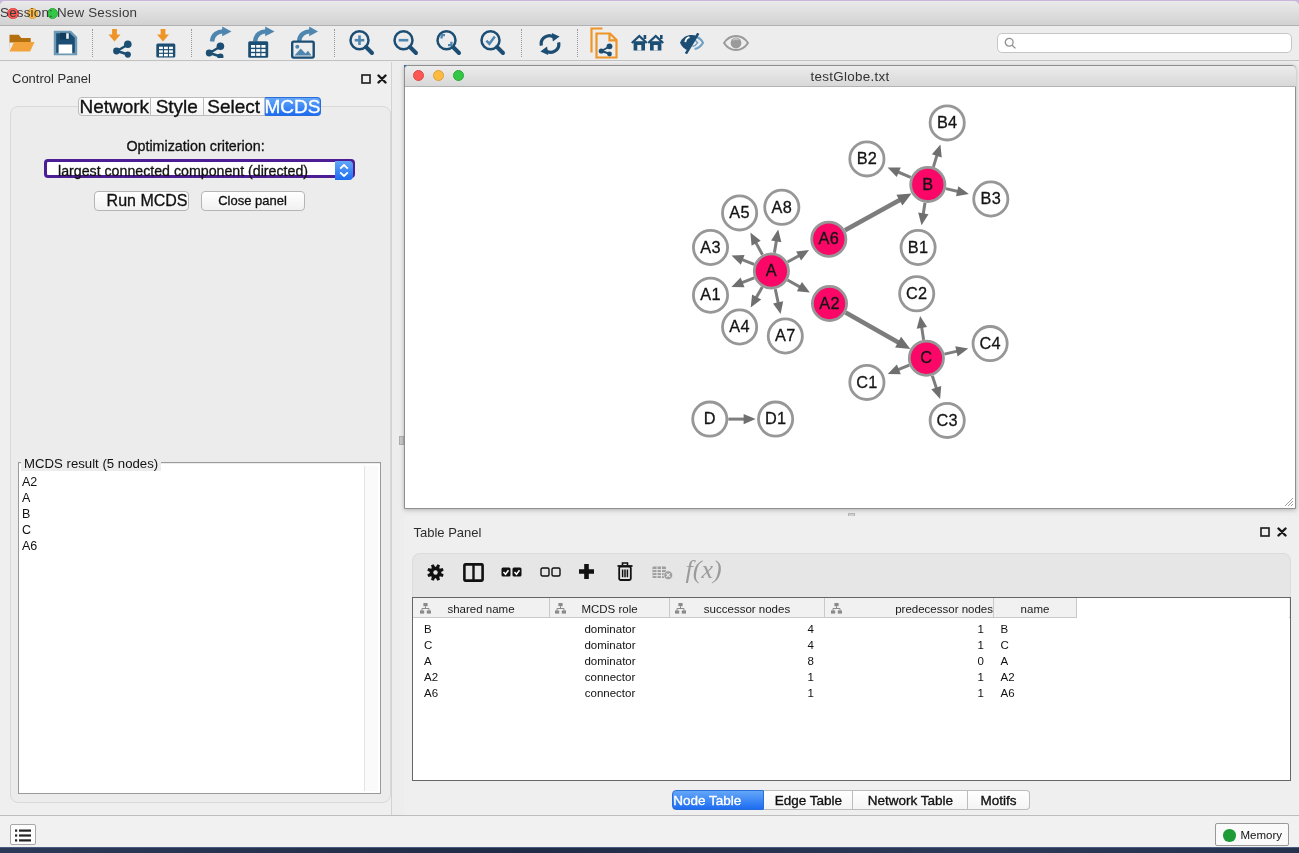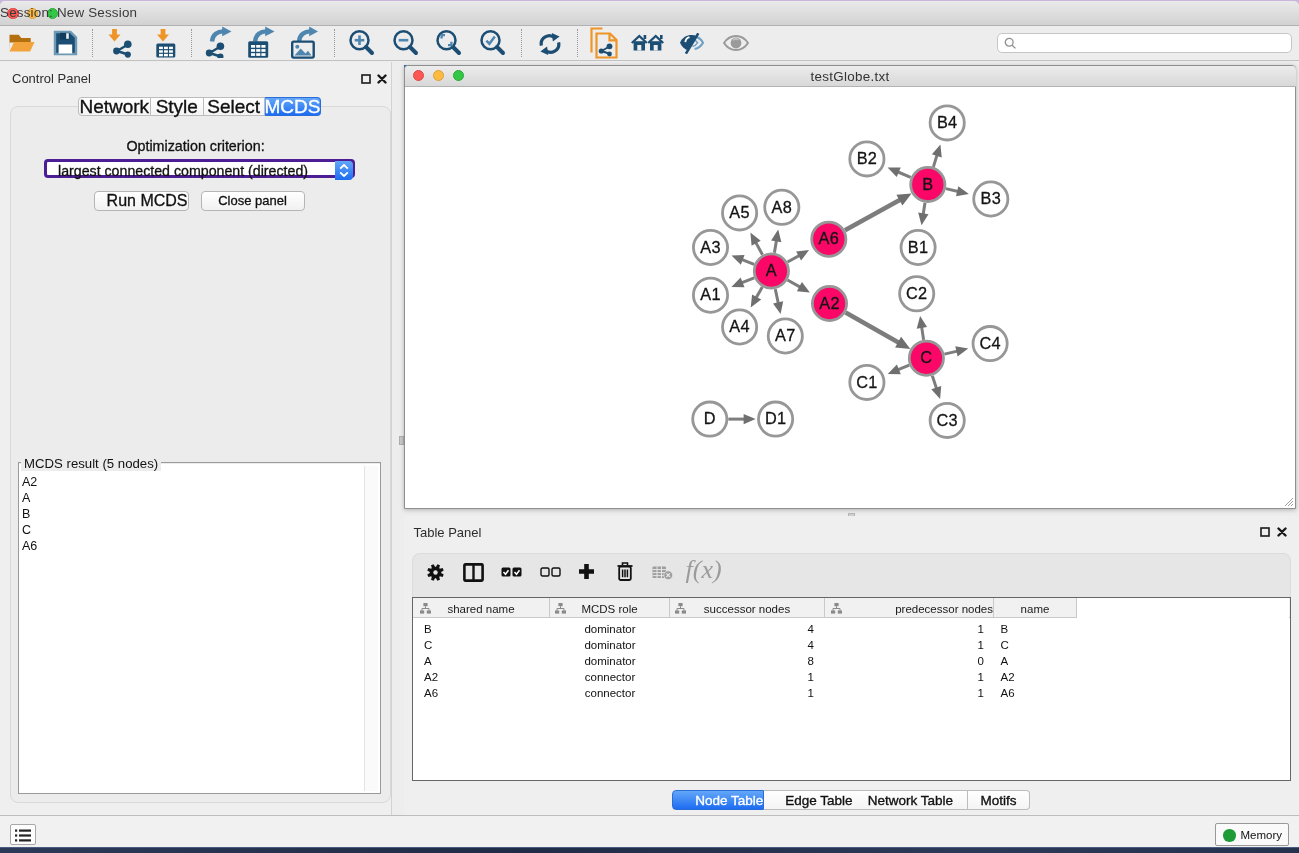--- a/index.html
+++ b/index.html
@@ -452,22 +452,22 @@
 
 <div class="abs" style="left:403.5px;top:620.5px;font-size:11.5px;color:#111">
   <div class="abs" style="left:20.5px;top:0;line-height:16.1px">B<br>C<br>A<br>A2<br>A6</div>
   <div class="abs" style="left:146.5px;top:0;width:120px;text-align:center;line-height:16.1px">dominator<br>dominator<br>dominator<br>connector<br>connector</div>
   <div class="abs" style="left:310.5px;top:0;width:100px;text-align:right;line-height:16.1px">4<br>4<br>8<br>1<br>1</div>
   <div class="abs" style="left:480.5px;top:0;width:100px;text-align:right;line-height:16.1px">1<br>1<br>0<br>1<br>1</div>
   <div class="abs" style="left:597px;top:0;line-height:16.1px">B<br>C<br>A<br>A2<br>A6</div>
 </div>
 
 <div class="abs" style="left:672.3px;top:790px;height:20px;font-size:13.5px">
-  <div class="abs" style="left:0;width:92px;height:20px;background:linear-gradient(#63a7f8,#1d6cf2);border:1px solid #2a6cd8;border-radius:4px 0 0 4px;text-align:right;line-height:19px;color:#fff;-webkit-text-stroke:0.35px currentColor">Node Table</div>
-  <div class="abs" style="left:92px;width:110px;height:20px;background:linear-gradient(#ffffff,#f4f4f4);border:1px solid #bcbcbc;border-left:none;text-align:center;line-height:19px;color:#111;-webkit-text-stroke:0.35px currentColor">Edge Table</div>
+  <div class="abs" style="left:0;width:92px;height:20px;background:linear-gradient(#63a7f8,#1d6cf2);border:1px solid #2a6cd8;border-radius:4px 0 0 4px;text-align:left;line-height:19px;color:#fff;-webkit-text-stroke:0.35px currentColor">Node Table</div>
+  <div class="abs" style="left:92px;width:89px;height:20px;background:linear-gradient(#ffffff,#f4f4f4);border:1px solid #bcbcbc;border-left:none;text-align:center;line-height:19px;color:#111;-webkit-text-stroke:0.35px currentColor">Edge Table</div>
   <div class="abs" style="left:181px;width:115px;height:20px;background:linear-gradient(#ffffff,#f4f4f4);border:1px solid #bcbcbc;border-left:none;text-align:center;line-height:19px;color:#111;-webkit-text-stroke:0.35px currentColor">Network Table</div>
   <div class="abs" style="left:296px;width:61.5px;height:20px;background:linear-gradient(#ffffff,#f4f4f4);border:1px solid #bcbcbc;border-left:none;border-radius:0 4px 4px 0;text-align:center;line-height:19px;color:#111;-webkit-text-stroke:0.35px currentColor">Motifs</div>
 </div>
 
 <div class="abs" style="left:0;top:815px;width:1299px;height:31.5px;background:#f1f1f1;border-top:1px solid #bdbdbd">
   <div class="abs" style="left:10.4px;top:8px;width:26px;height:21px;background:#fdfdfd;border:1px solid #a8a8a8;border-radius:2px">
     <svg width="16" height="13" style="position:absolute;left:4px;top:3.5px" viewBox="0 0 16 13">
       <g fill="#222">
         <rect x="0" y="0.5" width="2.2" height="2.2"></rect>
           <rect x="4" y="0.5" width="12" height="2.2"></rect>

